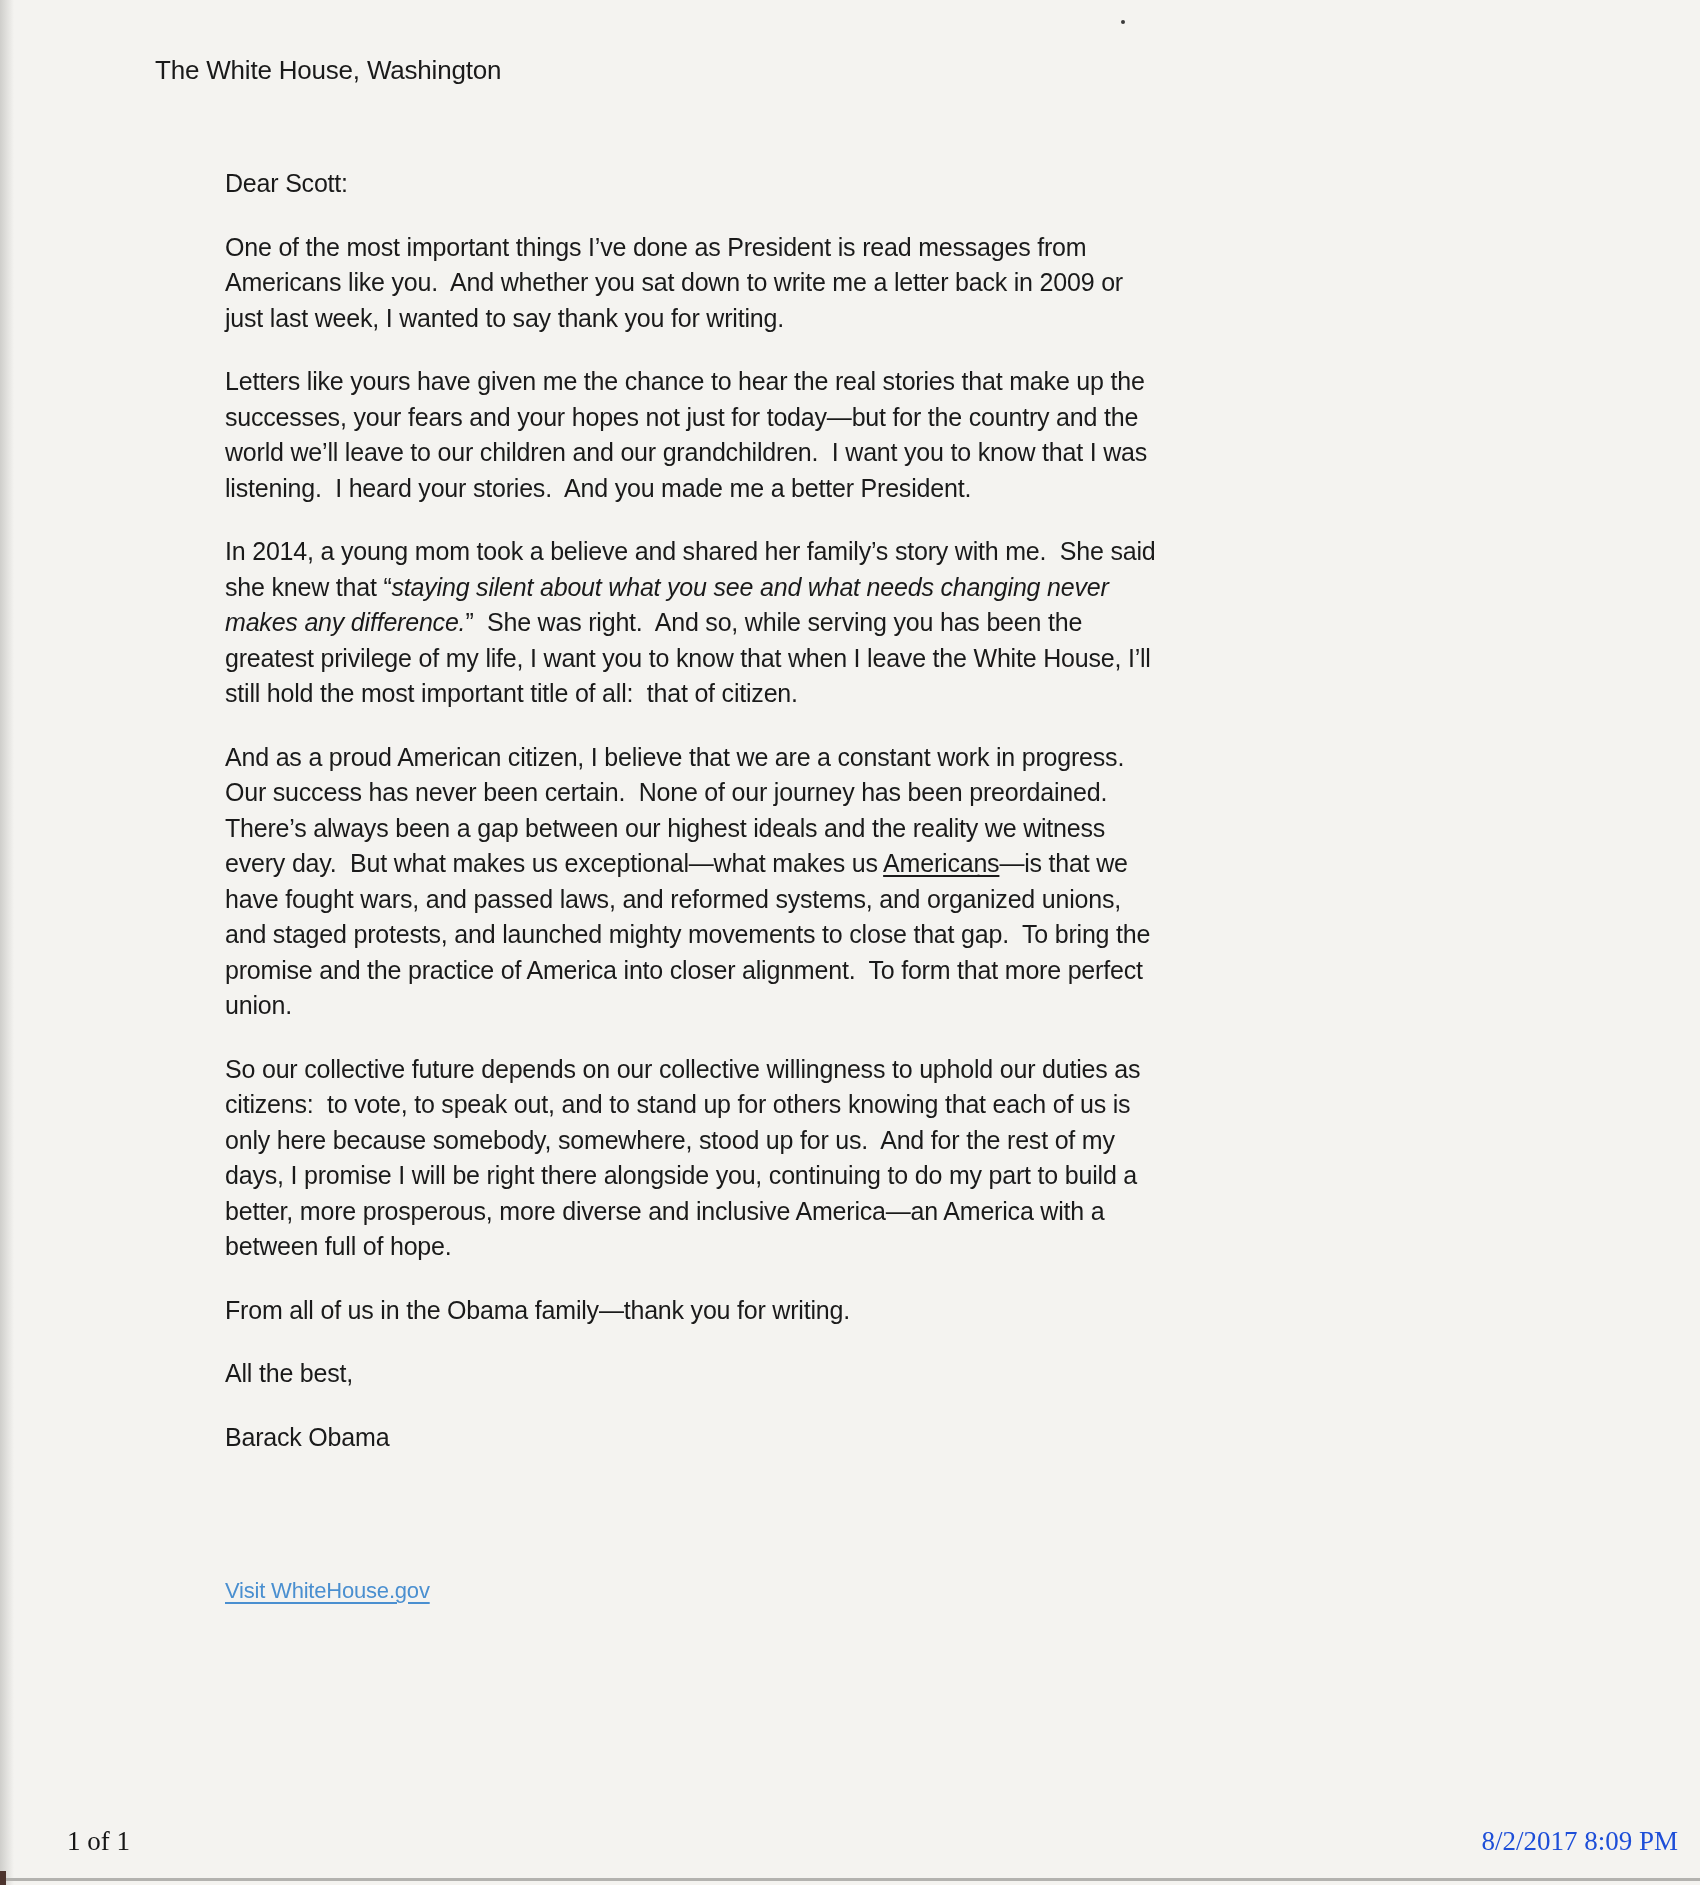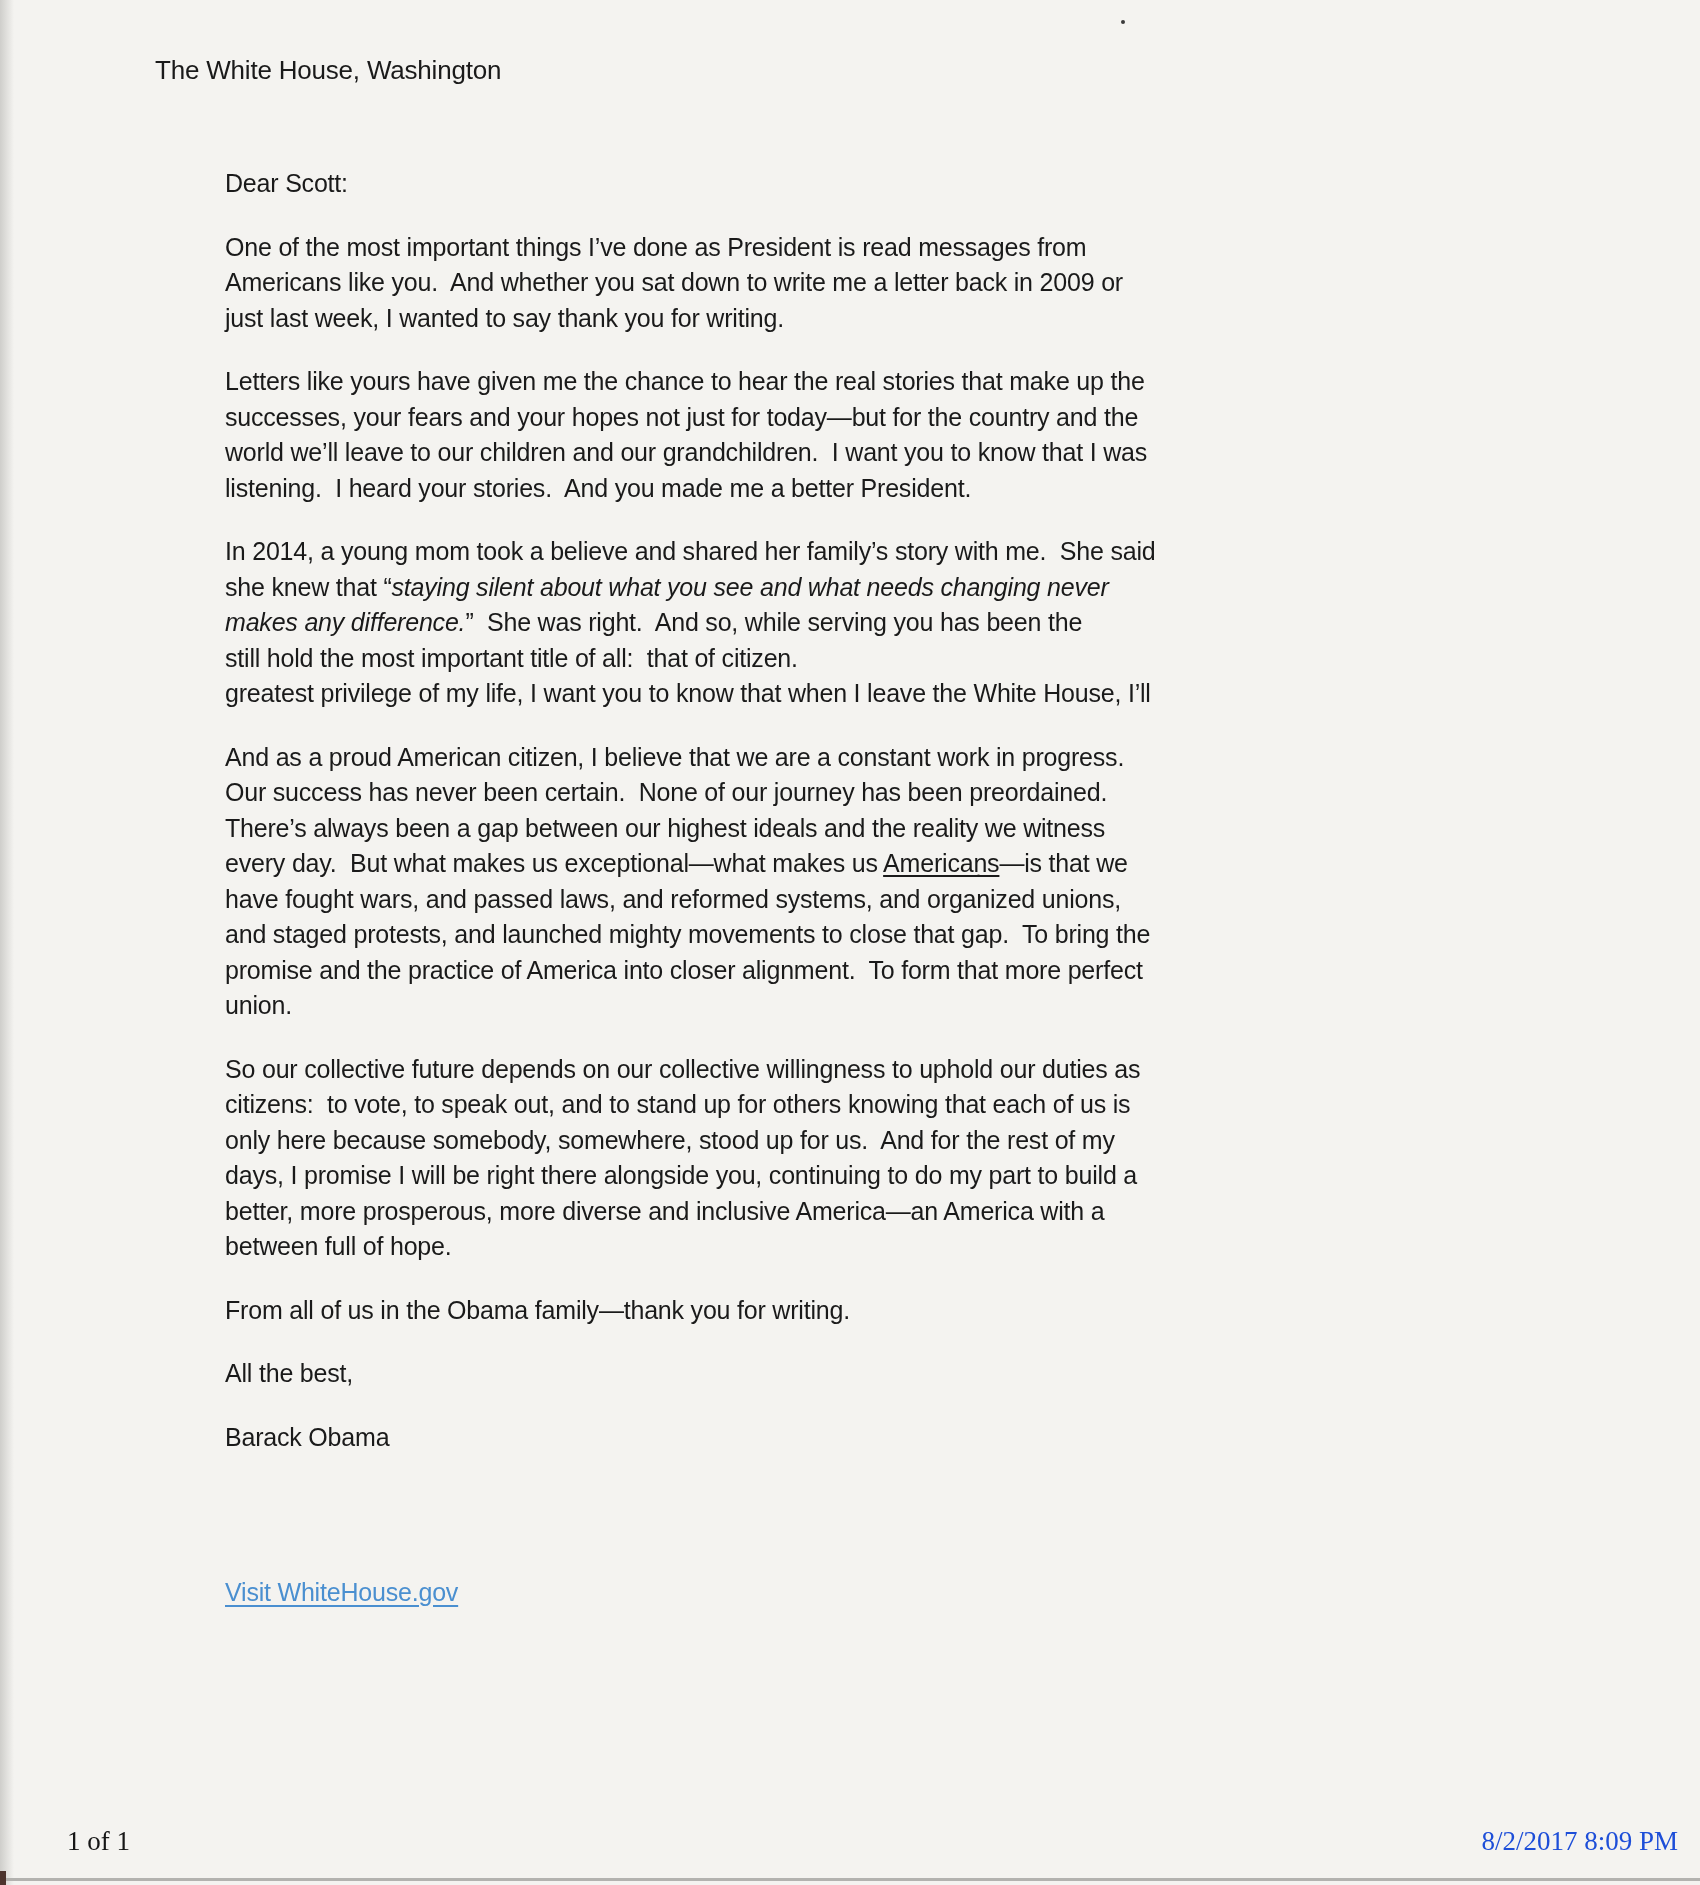--- a/index.html
+++ b/index.html
@@ -33,21 +33,21 @@
     letter-spacing: -0.2px;
   }
   .para { margin-top: 28px; }
   .line { white-space: pre; }
   .it { font-style: italic; }
   .ul { text-decoration: underline; text-underline-offset: 3px; }
   .wh-link {
     position: absolute;
     left: 225px;
     top: 1578px;
-    font-size: 25px;
+    font-size: 22px;
     letter-spacing: -0.2px;
     text-decoration: underline;
     text-underline-offset: 4px;
     cursor: pointer;
   }
   .footer-left {
     position: absolute;
     left: 22px;
     top: 1826px;
     font-family: "Liberation Serif", serif;
@@ -118,22 +118,22 @@
         <div class="para">
           <div class="line"><span>Letters like yours have given me the chance to hear the real stories that make up the</span></div>
           <div class="line"><span>successes, your fears and your hopes not just for today—but for the country and the</span></div>
           <div class="line"><span>world we’ll leave to our children and our grandchildren.  I want you to know that I was</span></div>
           <div class="line"><span>listening.  I heard your stories.  And you made me a better President.</span></div>
         </div>
         <div class="para">
           <div class="line"><span>In 2014, a young mom took a believe and shared her family’s story with me.  She said</span></div>
           <div class="line"><span>she knew that “</span><span class="it">staying silent about what you see and what needs changing never</span></div>
           <div class="line"><span class="it">makes any difference.</span><span>”  She was right.  And so, while serving you has been the</span></div>
+          <div class="line"><span>greatest privilege of my life, I want you to know that when I leave the White House, I’ll</span></div>
           <div class="line"><span>still hold the most important title of all:  that of citizen.</span></div>
-          <div class="line"><span>greatest privilege of my life, I want you to know that when I leave the White House, I’ll</span></div>
         </div>
         <div class="para">
           <div class="line"><span>And as a proud American citizen, I believe that we are a constant work in progress.</span></div>
           <div class="line"><span>Our success has never been certain.  None of our journey has been preordained.</span></div>
           <div class="line"><span>There’s always been a gap between our highest ideals and the reality we witness</span></div>
           <div class="line"><span>every day.  But what makes us exceptional—what makes us </span><span class="ul">Americans</span><span>—is that we</span></div>
           <div class="line"><span>have fought wars, and passed laws, and reformed systems, and organized unions,</span></div>
           <div class="line"><span>and staged protests, and launched mighty movements to close that gap.  To bring the</span></div>
           <div class="line"><span>promise and the practice of America into closer alignment.  To form that more perfect</span></div>
           <div class="line"><span>union.</span></div>

